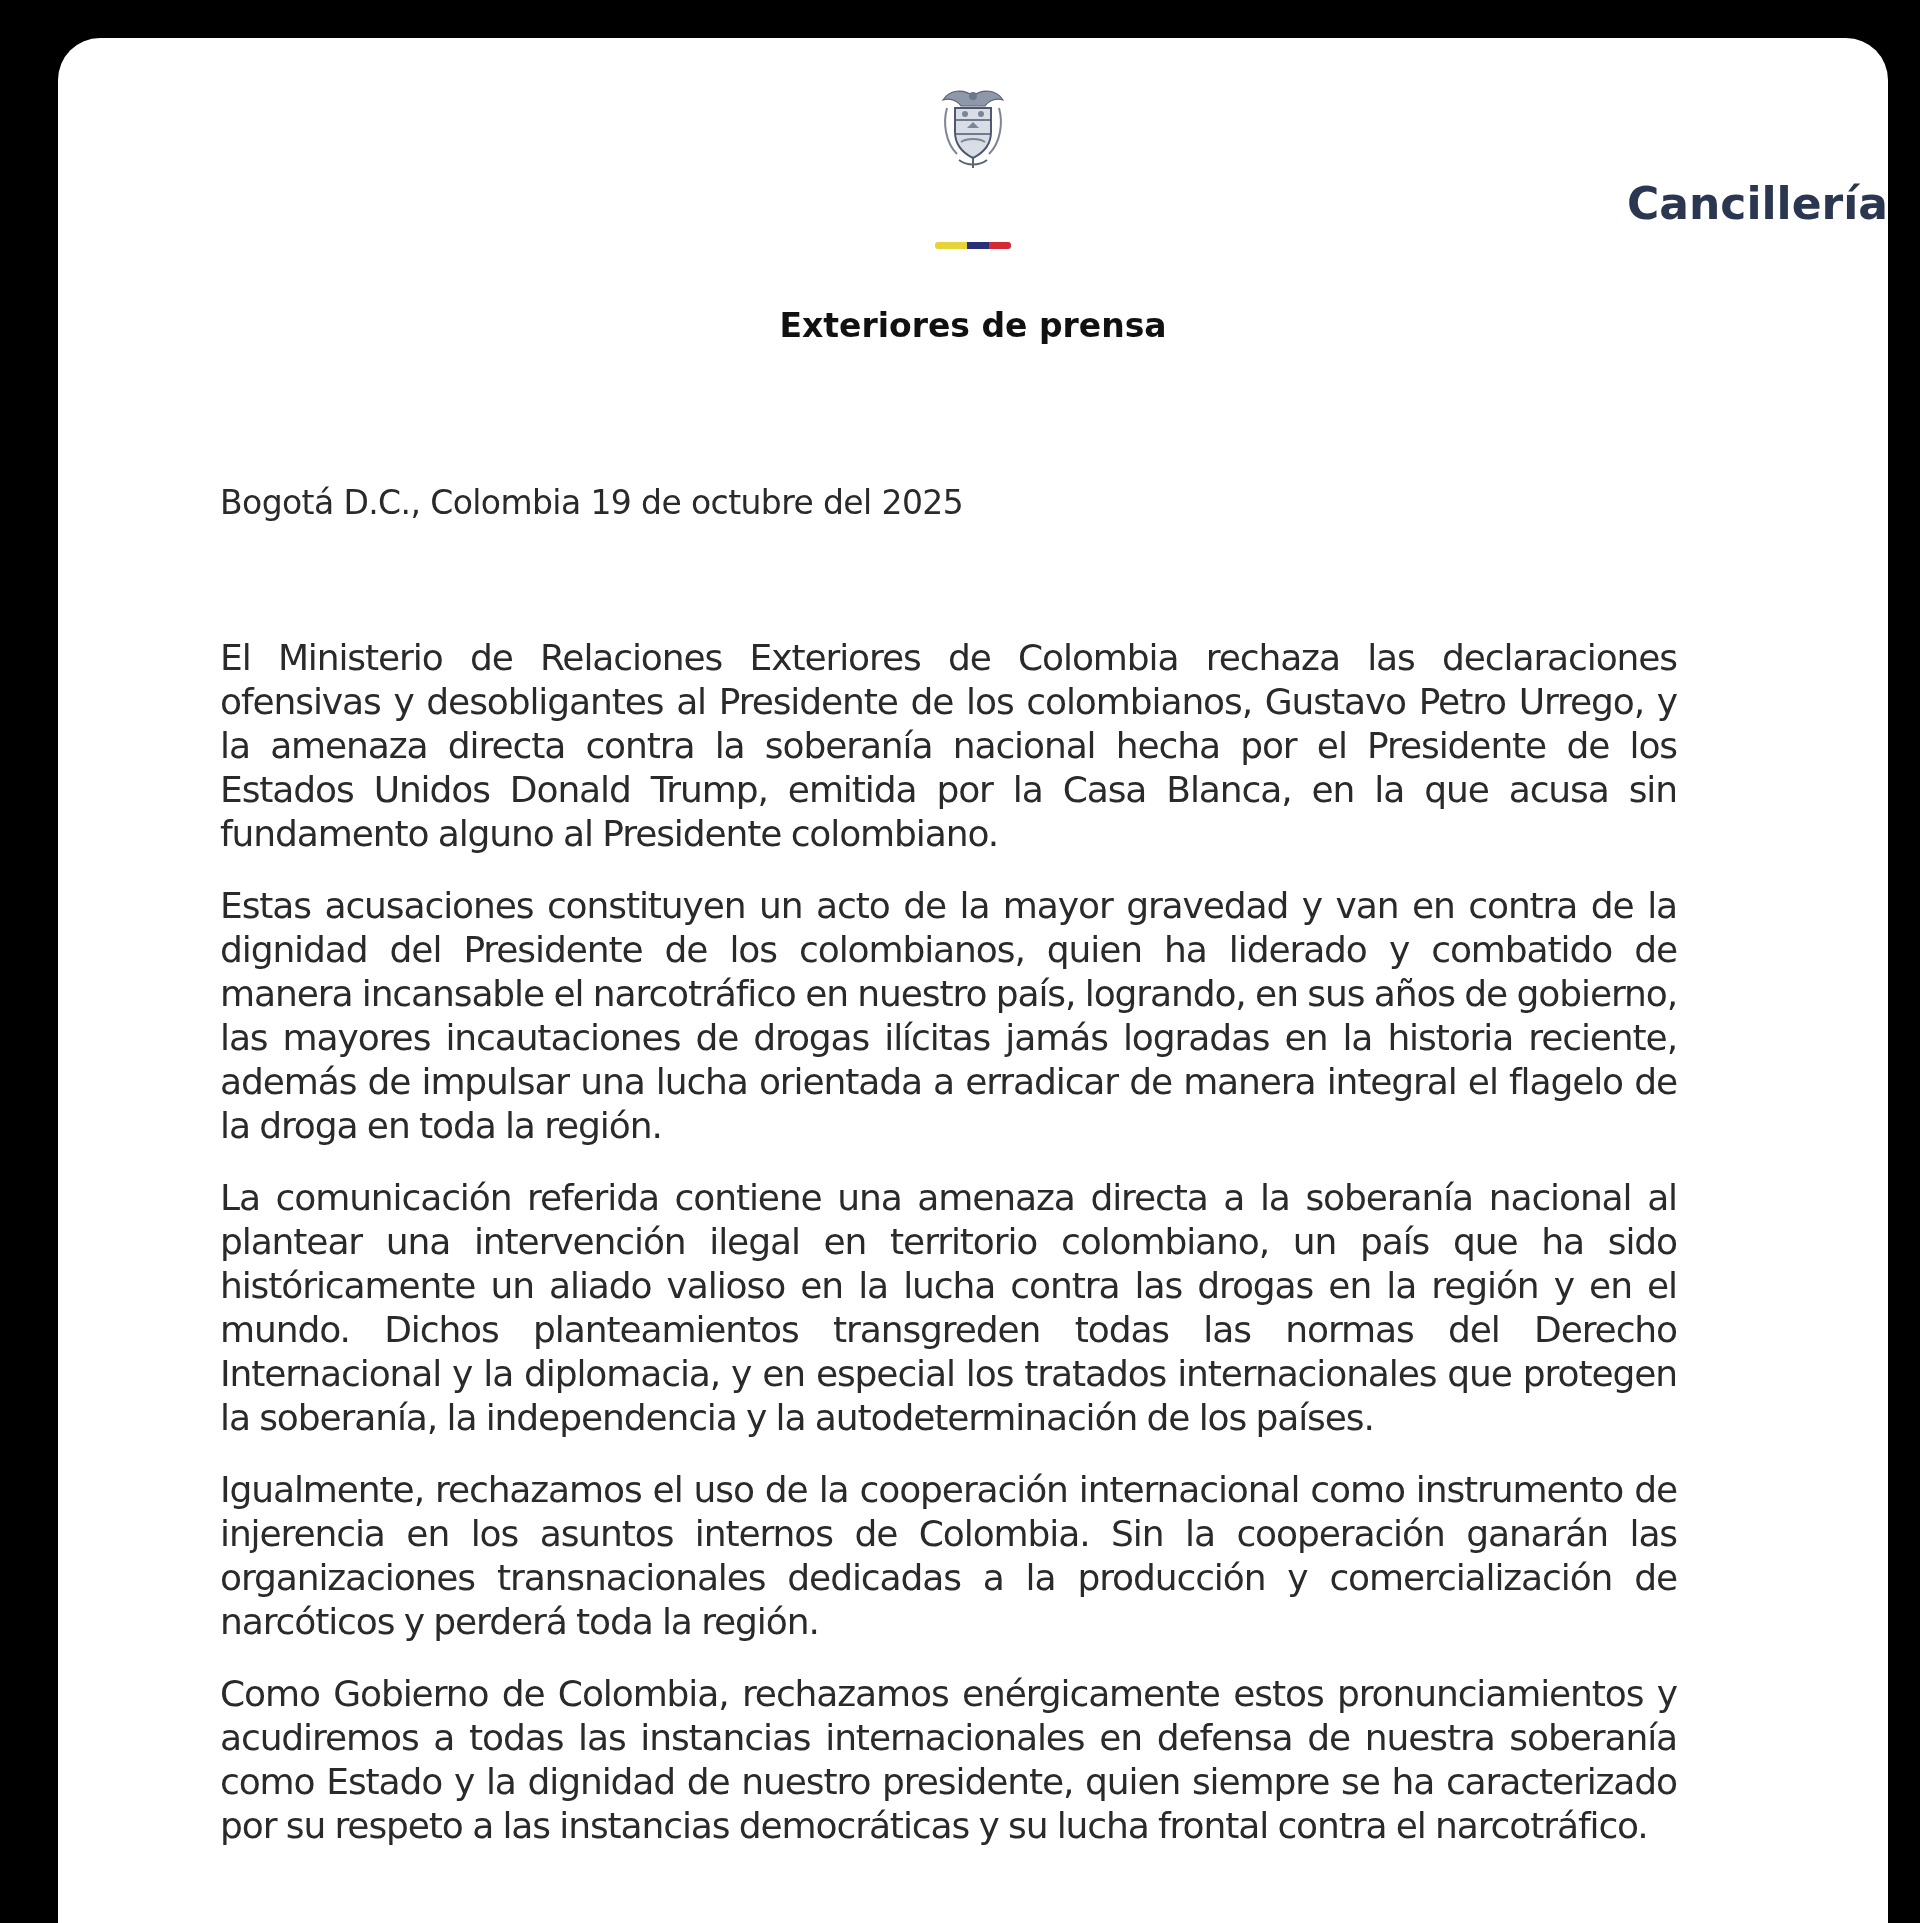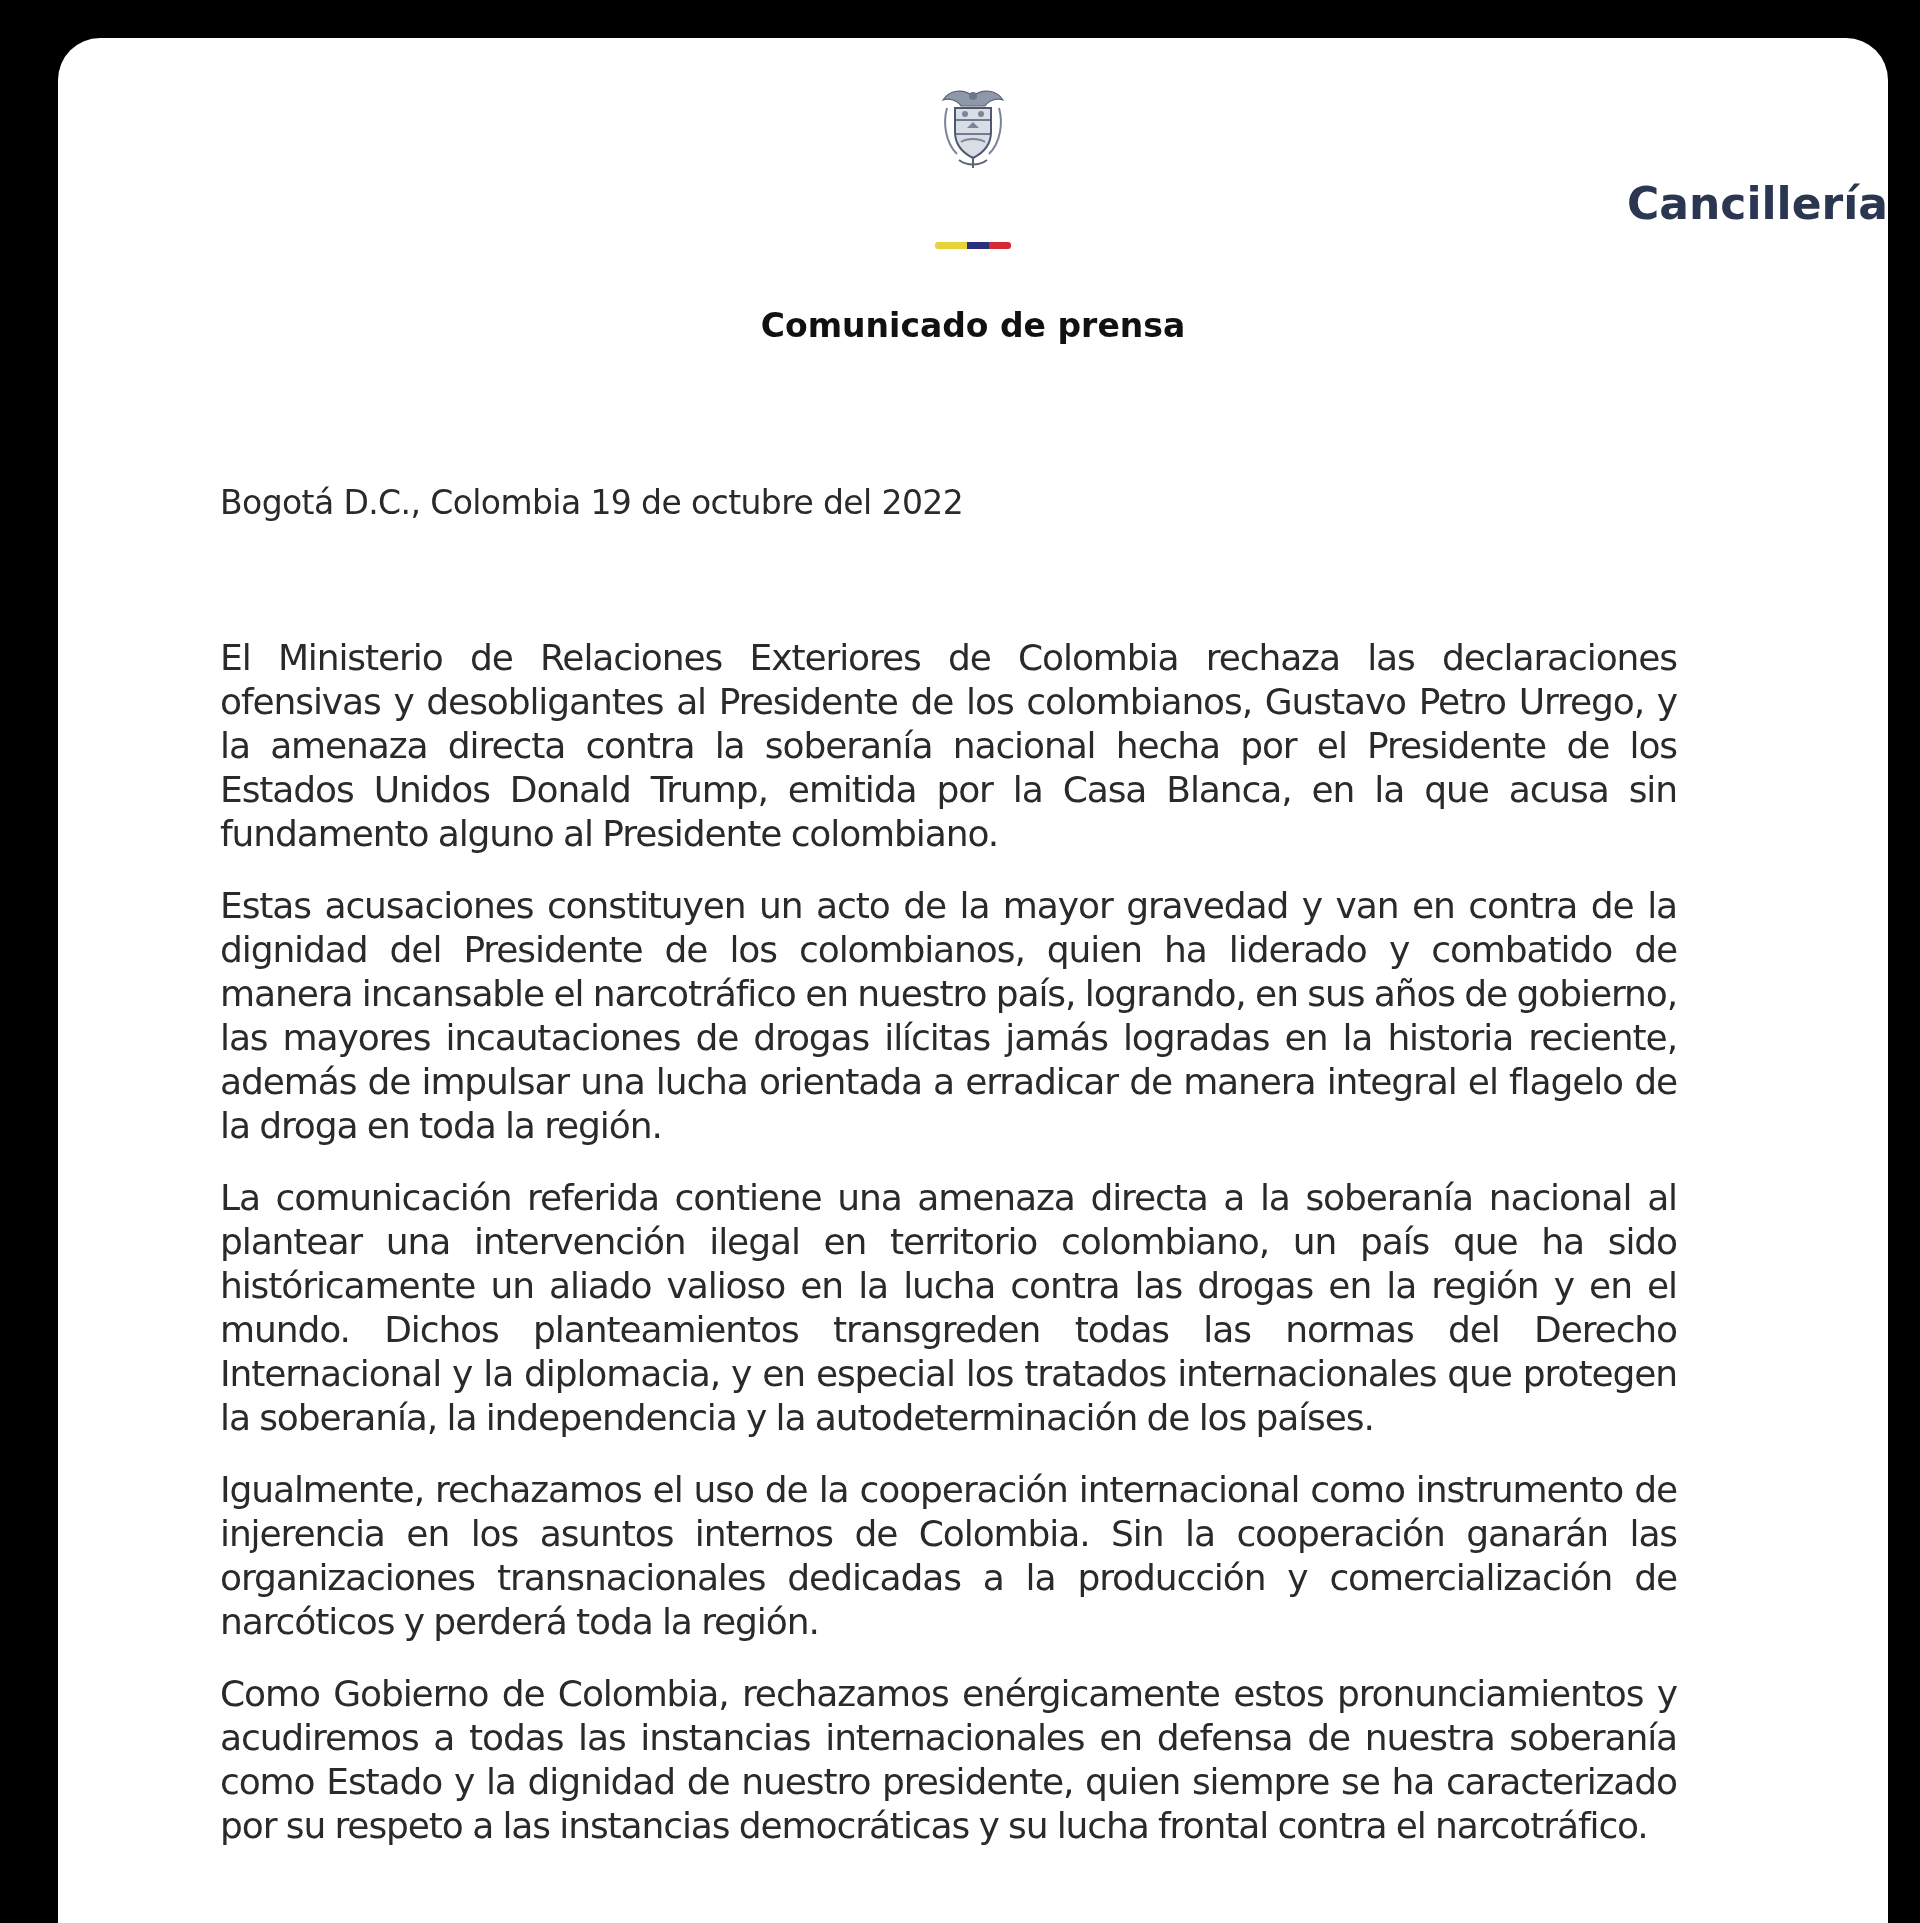--- a/index.html
+++ b/index.html
@@ -127,23 +127,23 @@
       <line x1="38" y1="72" x2="38" y2="82" stroke="#5a6478" stroke-width="2"></line>
     </svg>
     <span class="brand">Cancillería</span>
     <div class="flag-stripe">
       <span class="yellow"></span>
       <span class="blue"></span>
       <span class="red"></span>
     </div>
   </div>
 
-  <h1 class="doc-title">Comunicado de prensa</h1>
+  <h1 class="doc-title">Exteriores de prensa</h1>
 
-  <p class="dateline">Bogotá D.C., Colombia 19 de octubre del 2022</p>
+  <p class="dateline">Bogotá D.C., Colombia 19 de octubre del 2025</p>
 
   <div class="body-text">
     <p>El Ministerio de Relaciones Exteriores de Colombia rechaza las declaraciones ofensivas y desobligantes al Presidente de los colombianos, Gustavo Petro Urrego, y la amenaza directa contra la soberanía nacional hecha por el Presidente de los Estados Unidos Donald Trump, emitida por la Casa Blanca, en la que acusa sin fundamento alguno al Presidente colombiano.</p>
     <p>Estas acusaciones constituyen un acto de la mayor gravedad y van en contra de la dignidad del Presidente de los colombianos, quien ha liderado y combatido de manera incansable el narcotráfico en nuestro país, logrando, en sus años de gobierno, las mayores incautaciones de drogas ilícitas jamás logradas en la historia reciente, además de impulsar una lucha orientada a erradicar de manera integral el flagelo de la droga en toda la región.</p>
     <p>La comunicación referida contiene una amenaza directa a la soberanía nacional al plantear una intervención ilegal en territorio colombiano, un país que ha sido históricamente un aliado valioso en la lucha contra las drogas en la región y en el mundo. Dichos planteamientos transgreden todas las normas del Derecho Internacional y la diplomacia, y en especial los tratados internacionales que protegen la soberanía, la independencia y la autodeterminación de los países.</p>
     <p>Igualmente, rechazamos el uso de la cooperación internacional como instrumento de injerencia en los asuntos internos de Colombia. Sin la cooperación ganarán las organizaciones transnacionales dedicadas a la producción y comercialización de narcóticos y perderá toda la región.</p>
     <p>Como Gobierno de Colombia, rechazamos enérgicamente estos pronunciamientos y acudiremos a todas las instancias internacionales en defensa de nuestra soberanía como Estado y la dignidad de nuestro presidente, quien siempre se ha caracterizado por su respeto a las instancias democráticas y su lucha frontal contra el narcotráfico.</p>
   </div>
 
 </div>

